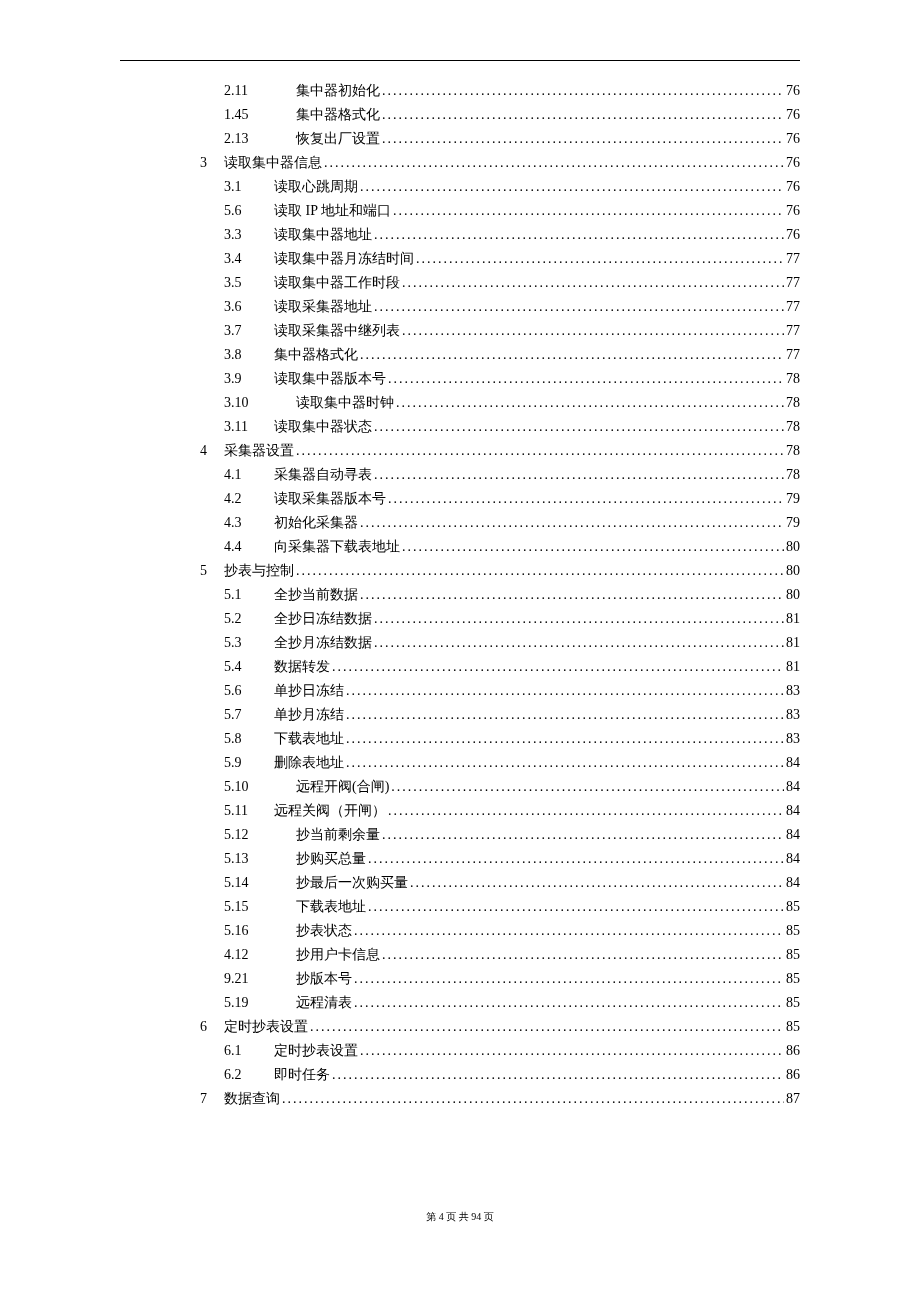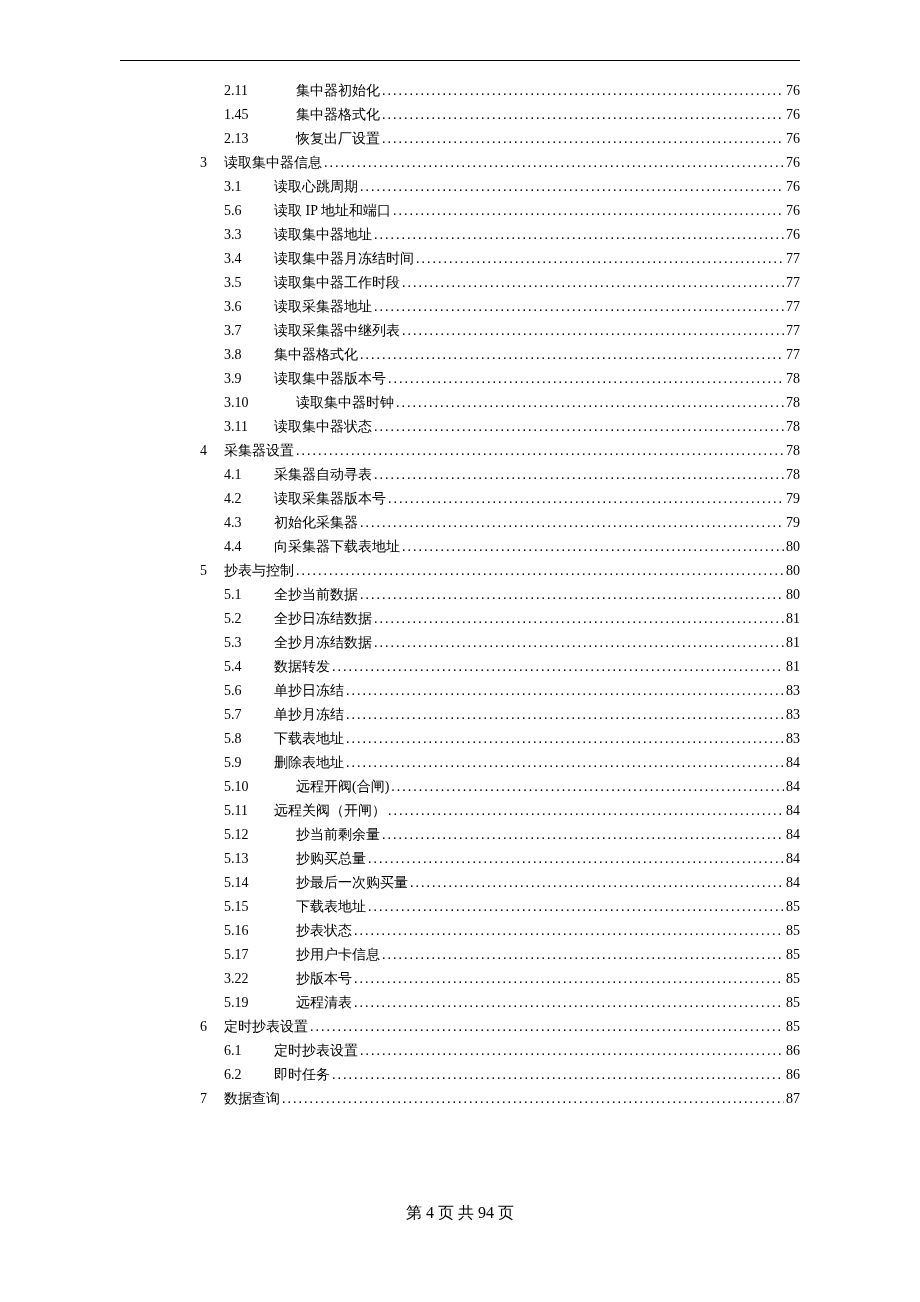--- a/index.html
+++ b/index.html
@@ -76,21 +76,21 @@
     .num-col-2b {
       display: inline-block;
       min-width: 72px;
     }
     .footer {
       position: absolute;
       bottom: 78px;
       left: 0;
       right: 0;
       text-align: center;
-      font-size: 16px;
+      font-size: 10px;
     }
   </style>
 </head>
 <body>
 
 <div class="page">
   <div class="header-line"></div>
   <div class="toc" id="toc">
       <div class="toc-row indent-2">
         <span class="toc-num num-col-2b">2.11</span>
@@ -302,27 +302,27 @@
         <span class="dots"></span>
         <span class="toc-page">85</span>
       </div>
       <div class="toc-row indent-2">
         <span class="toc-num num-col-2b">5.16</span>
         <span class="toc-label">抄表状态</span>
         <span class="dots"></span>
         <span class="toc-page">85</span>
       </div>
       <div class="toc-row indent-2">
-        <span class="toc-num num-col-2b">5.17</span>
+        <span class="toc-num num-col-2b">4.12</span>
         <span class="toc-label">抄用户卡信息</span>
         <span class="dots"></span>
         <span class="toc-page">85</span>
       </div>
       <div class="toc-row indent-2">
-        <span class="toc-num num-col-2b">3.22</span>
+        <span class="toc-num num-col-2b">9.21</span>
         <span class="toc-label">抄版本号</span>
         <span class="dots"></span>
         <span class="toc-page">85</span>
       </div>
       <div class="toc-row indent-2">
         <span class="toc-num num-col-2b">5.19</span>
         <span class="toc-label">远程清表</span>
         <span class="dots"></span>
         <span class="toc-page">85</span>
       </div>

